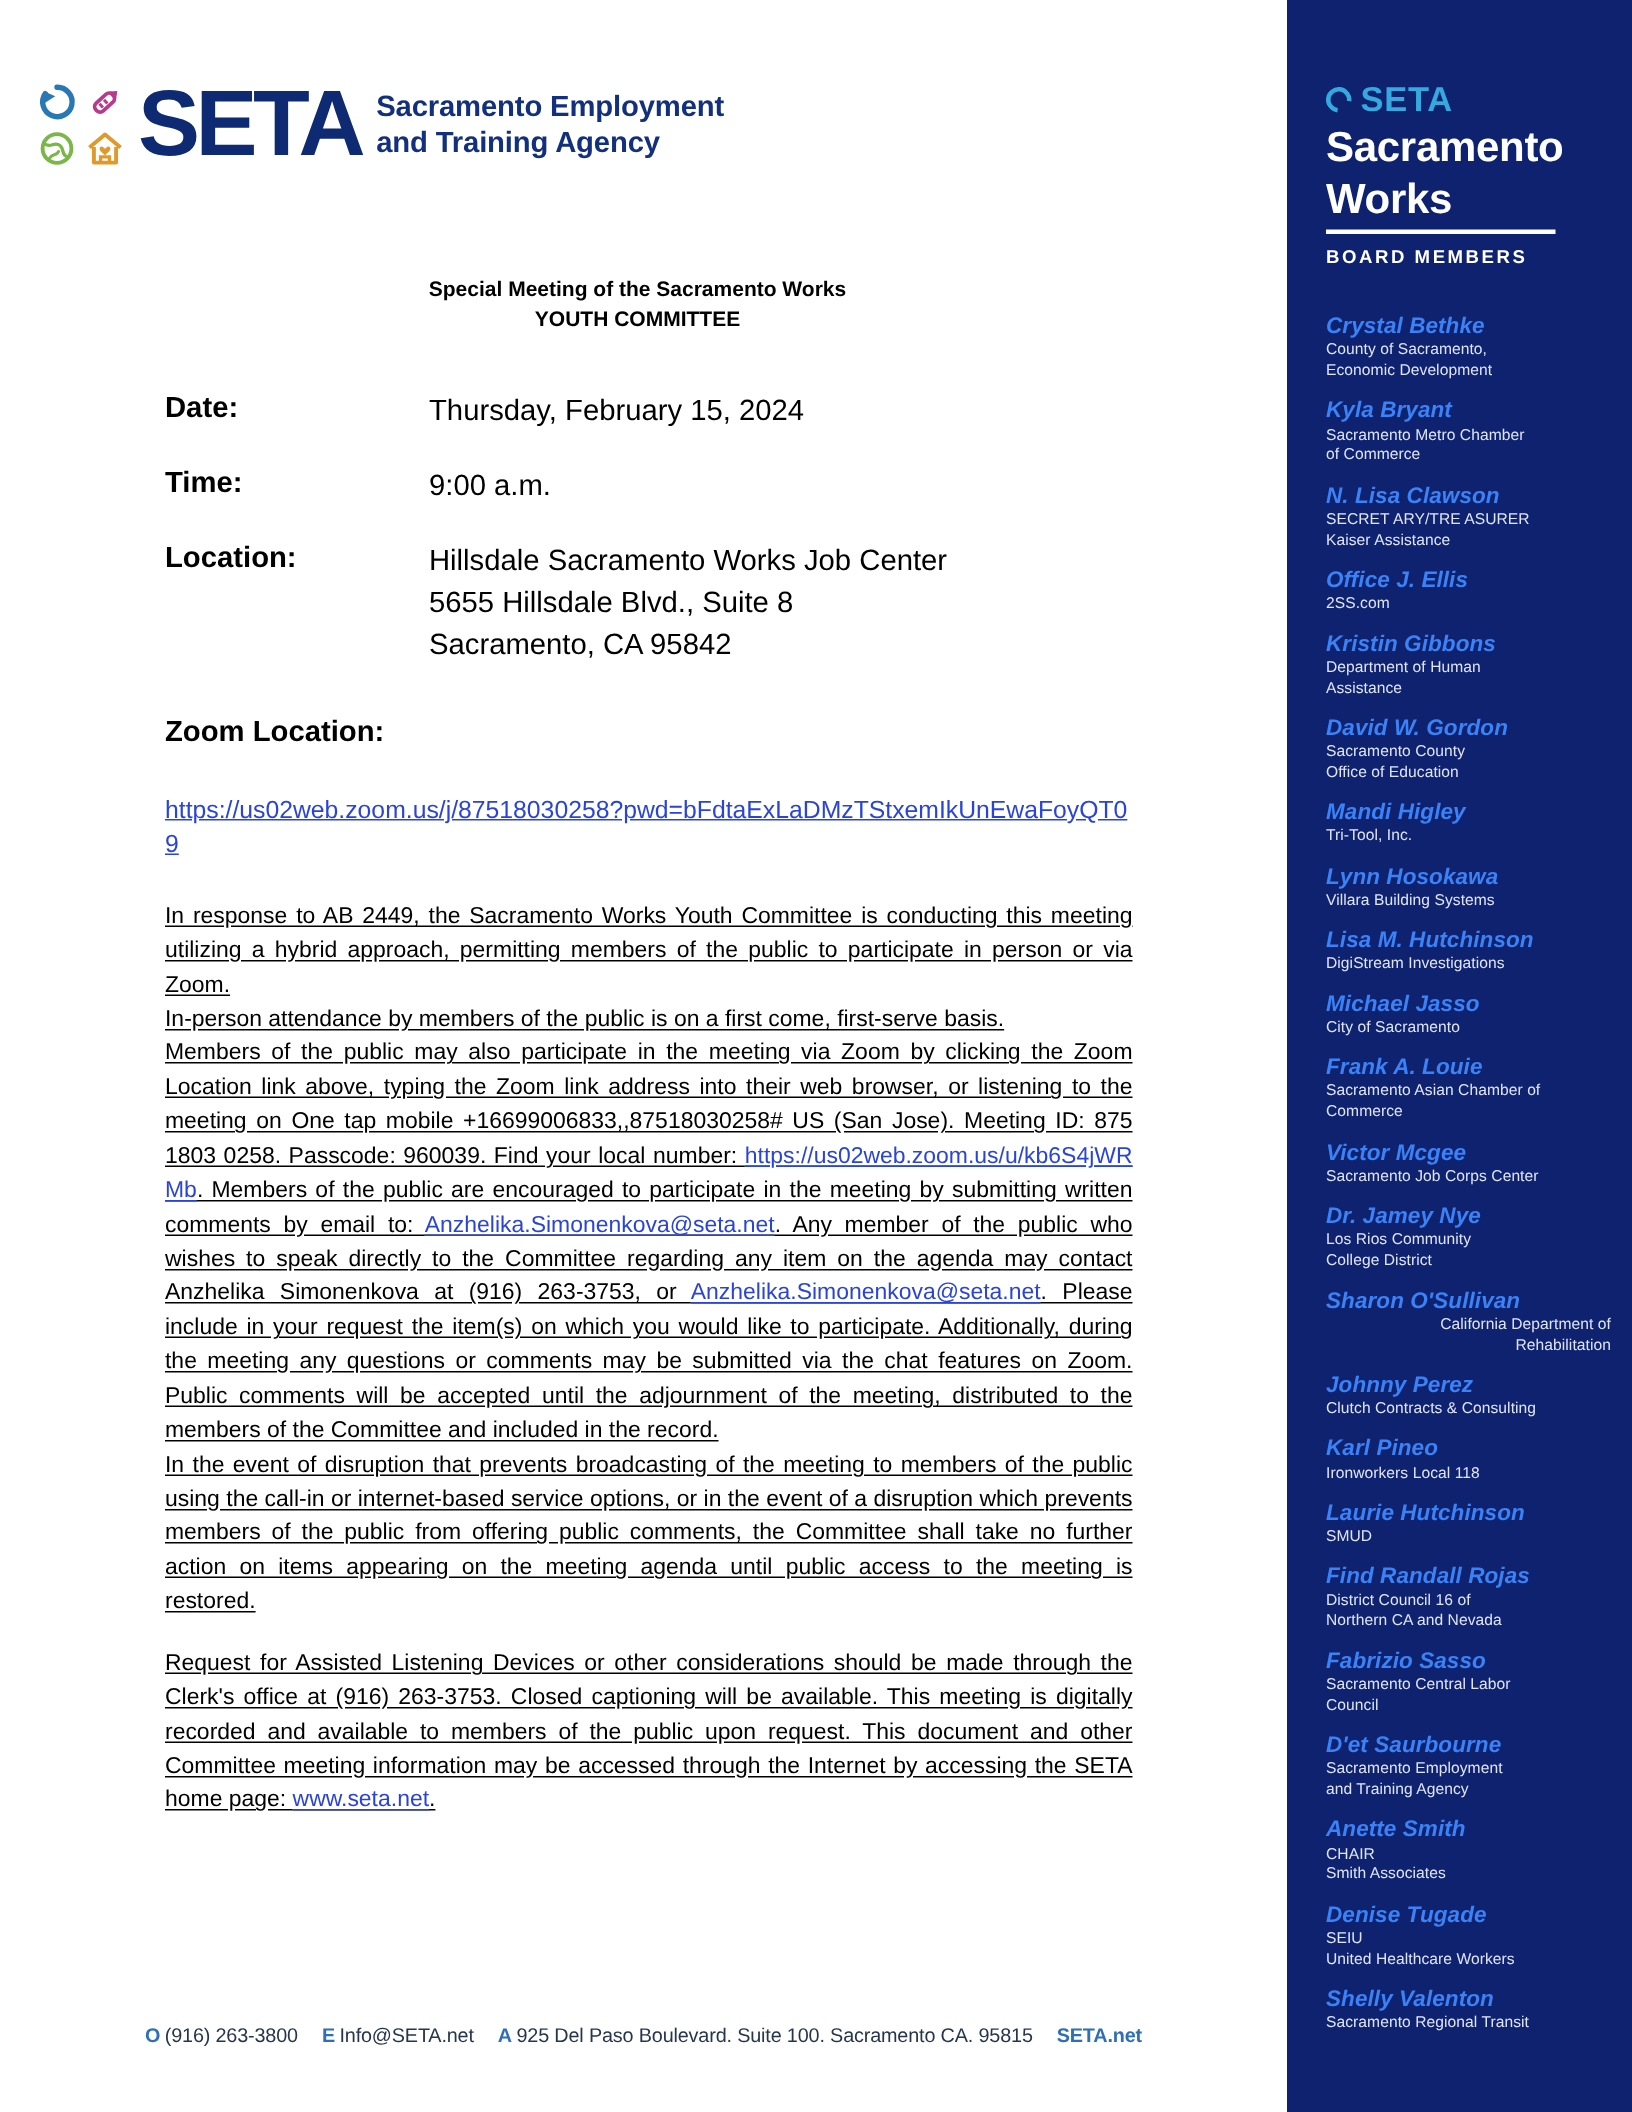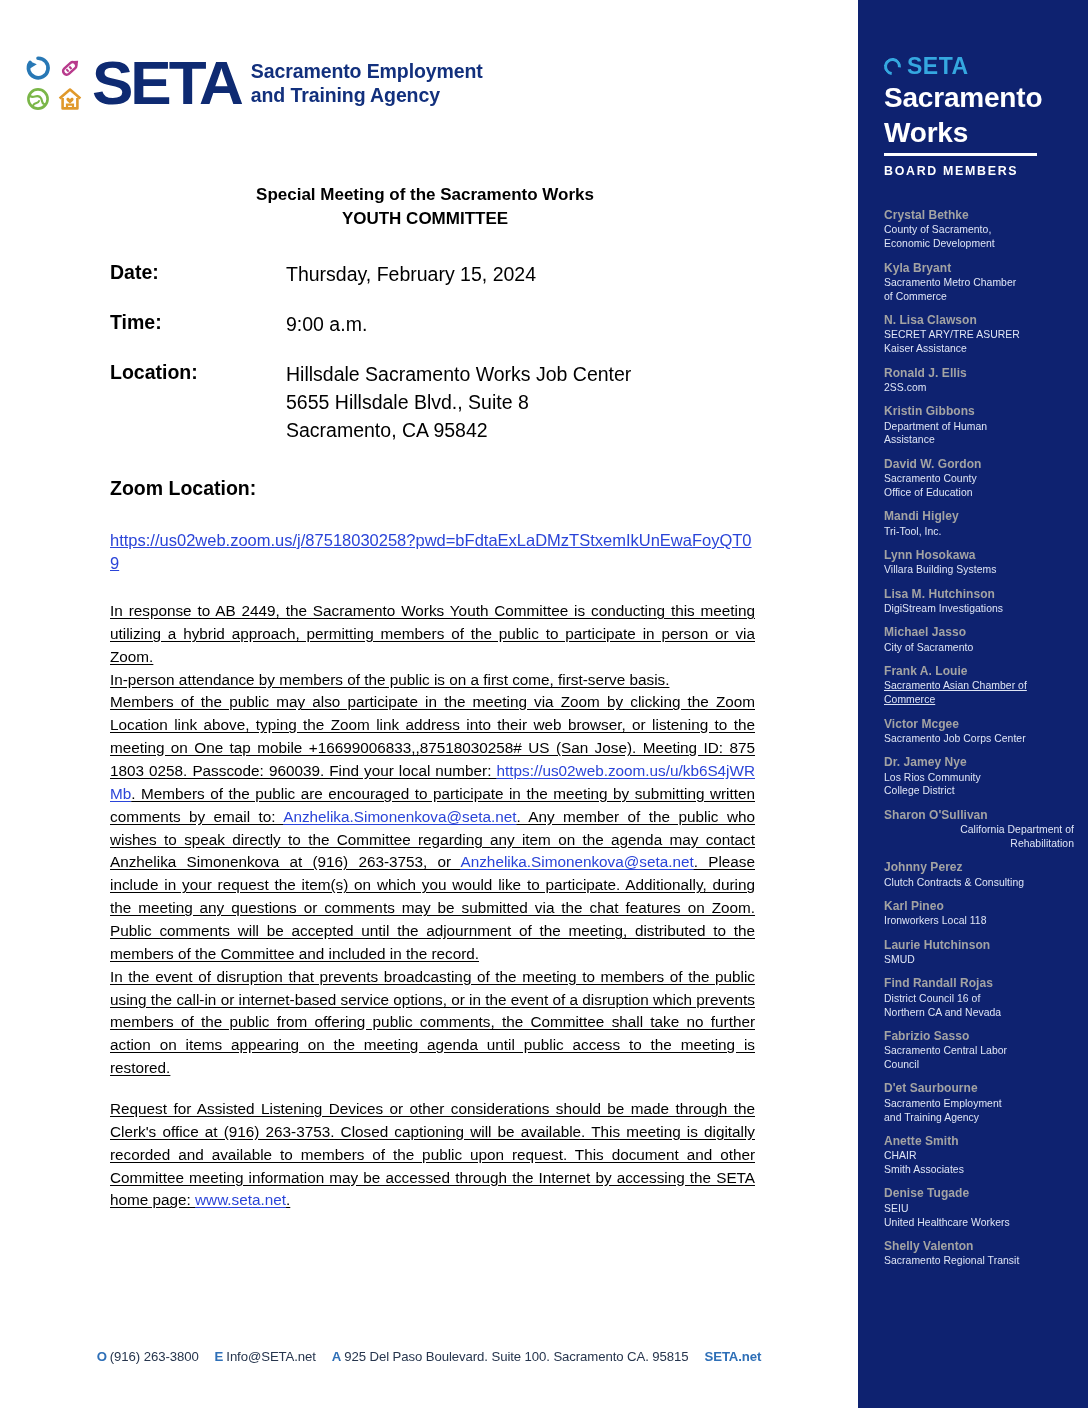--- a/index.html
+++ b/index.html
@@ -55,21 +55,21 @@
     letter-spacing: -0.1px;
     padding-top: 2px;
   }
 
   
   #meeting-title {
     position: absolute;
     left: 60px; top: 183px;
     width: 730px;
     text-align: center;
-    font-size: 17px;
+    font-size: 14px;
     font-weight: bold;
     line-height: 1.42;
     color: #000;
   }
 
   
   #details {
     position: absolute;
     left: 110px; top: 261px;
     width: 650px;
@@ -179,25 +179,26 @@
     letter-spacing: 1.7px;
     color: #ffffff;
   }
   #sb-members {
     position: absolute;
     left: 26px; top: 208px;
     width: 190px;
   }
   .member { margin-bottom: 9.5px; }
   .member-name {
-    font-size: 12px;
-    font-weight: bold;
-    color: #a3a3a3;
+    font-size: 15px;
+    font-weight: bold;
+    color: #3b82f6;
     line-height: 1.28;
     letter-spacing: 0.05px;
+    font-style: italic;
   }
   .member-org {
     font-size: 10.4px;
     color: #dfe5f5;
     line-height: 1.33;
     letter-spacing: 0.05px;
   }
 </style>
 </head>
 <body>
@@ -308,21 +309,21 @@
           <div class="member-name">Kyla Bryant</div>
           <div class="member-org" style="white-space: pre-line;">Sacramento Metro Chamber
 of Commerce</div>
         </div>
         <div class="member">
           <div class="member-name">N. Lisa Clawson</div>
           <div class="member-org" style="white-space: pre-line;">SECRET ARY/TRE ASURER
 Kaiser Assistance</div>
         </div>
         <div class="member">
-          <div class="member-name">Ronald J. Ellis</div>
+          <div class="member-name">Office J. Ellis</div>
           <div class="member-org" style="white-space: pre-line;">2SS.com</div>
         </div>
         <div class="member">
           <div class="member-name">Kristin Gibbons</div>
           <div class="member-org" style="white-space: pre-line;">Department of  Human
 Assistance</div>
         </div>
         <div class="member">
           <div class="member-name">David W. Gordon</div>
           <div class="member-org" style="white-space: pre-line;">Sacramento County
@@ -339,21 +340,21 @@
         <div class="member">
           <div class="member-name">Lisa M. Hutchinson</div>
           <div class="member-org" style="white-space: pre-line;">DigiStream Investigations</div>
         </div>
         <div class="member">
           <div class="member-name">Michael Jasso</div>
           <div class="member-org" style="white-space: pre-line;">City of Sacramento</div>
         </div>
         <div class="member">
           <div class="member-name">Frank A. Louie</div>
-          <div class="member-org" style="white-space: pre-line; text-decoration: underline;">Sacramento Asian Chamber of
+          <div class="member-org" style="white-space: pre-line;">Sacramento Asian Chamber of
 Commerce</div>
         </div>
         <div class="member">
           <div class="member-name">Victor Mcgee</div>
           <div class="member-org" style="white-space: pre-line;">Sacramento Job Corps Center</div>
         </div>
         <div class="member">
           <div class="member-name">Dr. Jamey Nye</div>
           <div class="member-org" style="white-space: pre-line;">Los Rios Community
 College District</div>

